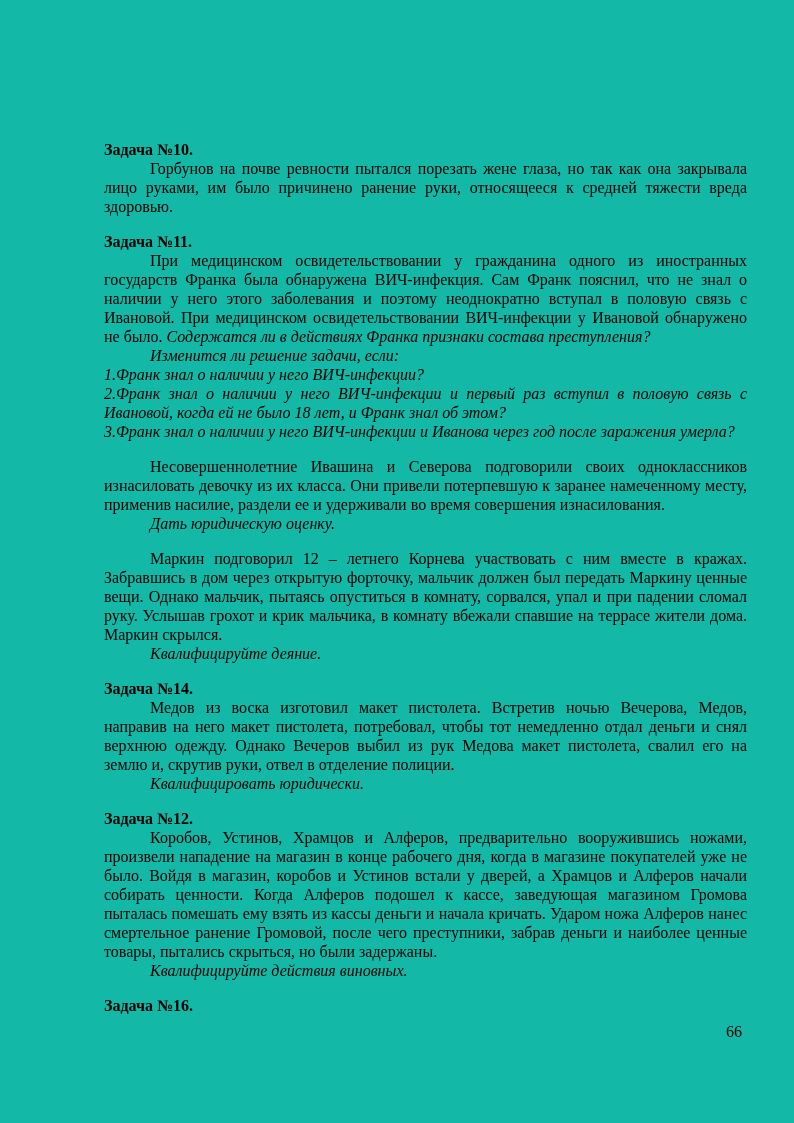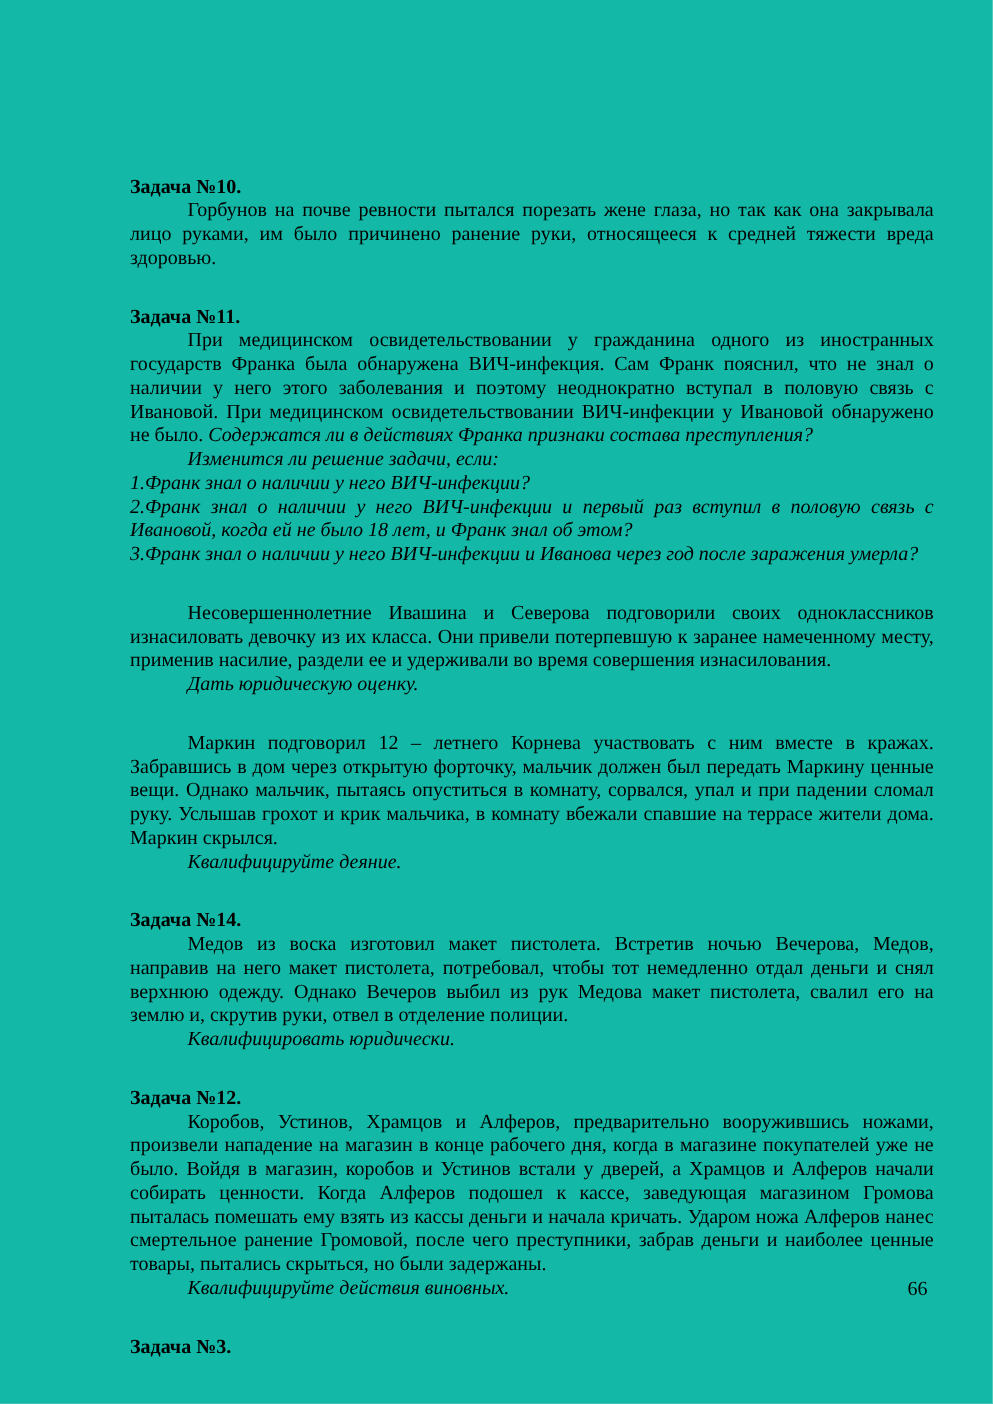--- a/index.html
+++ b/index.html
@@ -27,21 +27,21 @@
     width: 643px;
     font-size: 16px;
     line-height: 19px;
     text-align: justify;
   }
   .content p {
     margin: 0;
     padding: 0;
   }
   .task-block + .task-block {
-    margin-top: 28px;
+    margin-top: 16px;
   }
   .task-heading {
     font-weight: bold;
     text-align: left;
   }
   .task-paragraph.indent {
     text-indent: 46px;
   }
   .run-italic {
     font-style: italic;
@@ -84,17 +84,17 @@
         <p class="task-heading">Задача №14.</p>
         <p class="task-paragraph indent"><span class="run-regular">Медов из воска изготовил макет пистолета. Встретив ночью Вечерова, Медов, направив на него макет пистолета, потребовал, чтобы тот немедленно отдал деньги и снял верхнюю одежду. Однако Вечеров выбил из рук Медова макет пистолета, свалил его на землю и, скрутив руки, отвел в отделение полиции.</span></p>
         <p class="task-paragraph indent"><span class="run-italic">Квалифицировать юридически.</span></p>
       </div>
       <div class="task-block">
         <p class="task-heading">Задача №12.</p>
         <p class="task-paragraph indent"><span class="run-regular">Коробов, Устинов, Храмцов и Алферов, предварительно вооружившись ножами, произвели нападение на магазин в конце рабочего дня, когда в магазине покупателей уже не было. Войдя в магазин, коробов и Устинов встали у дверей, а Храмцов и Алферов начали собирать ценности. Когда Алферов подошел к кассе, заведующая магазином Громова пыталась помешать ему взять из кассы деньги и начала кричать. Ударом ножа Алферов нанес смертельное ранение Громовой, после чего преступники, забрав деньги и наиболее ценные товары, пытались скрыться, но были задержаны.</span></p>
         <p class="task-paragraph indent"><span class="run-italic">Квалифицируйте действия виновных.</span></p>
       </div>
       <div class="task-block">
-        <p class="task-heading">Задача №3.</p>
+        <p class="task-heading">Задача №16.</p>
       </div>
     </div>
   <div class="page-number">66</div>
 </div>
 
 </body></html>

